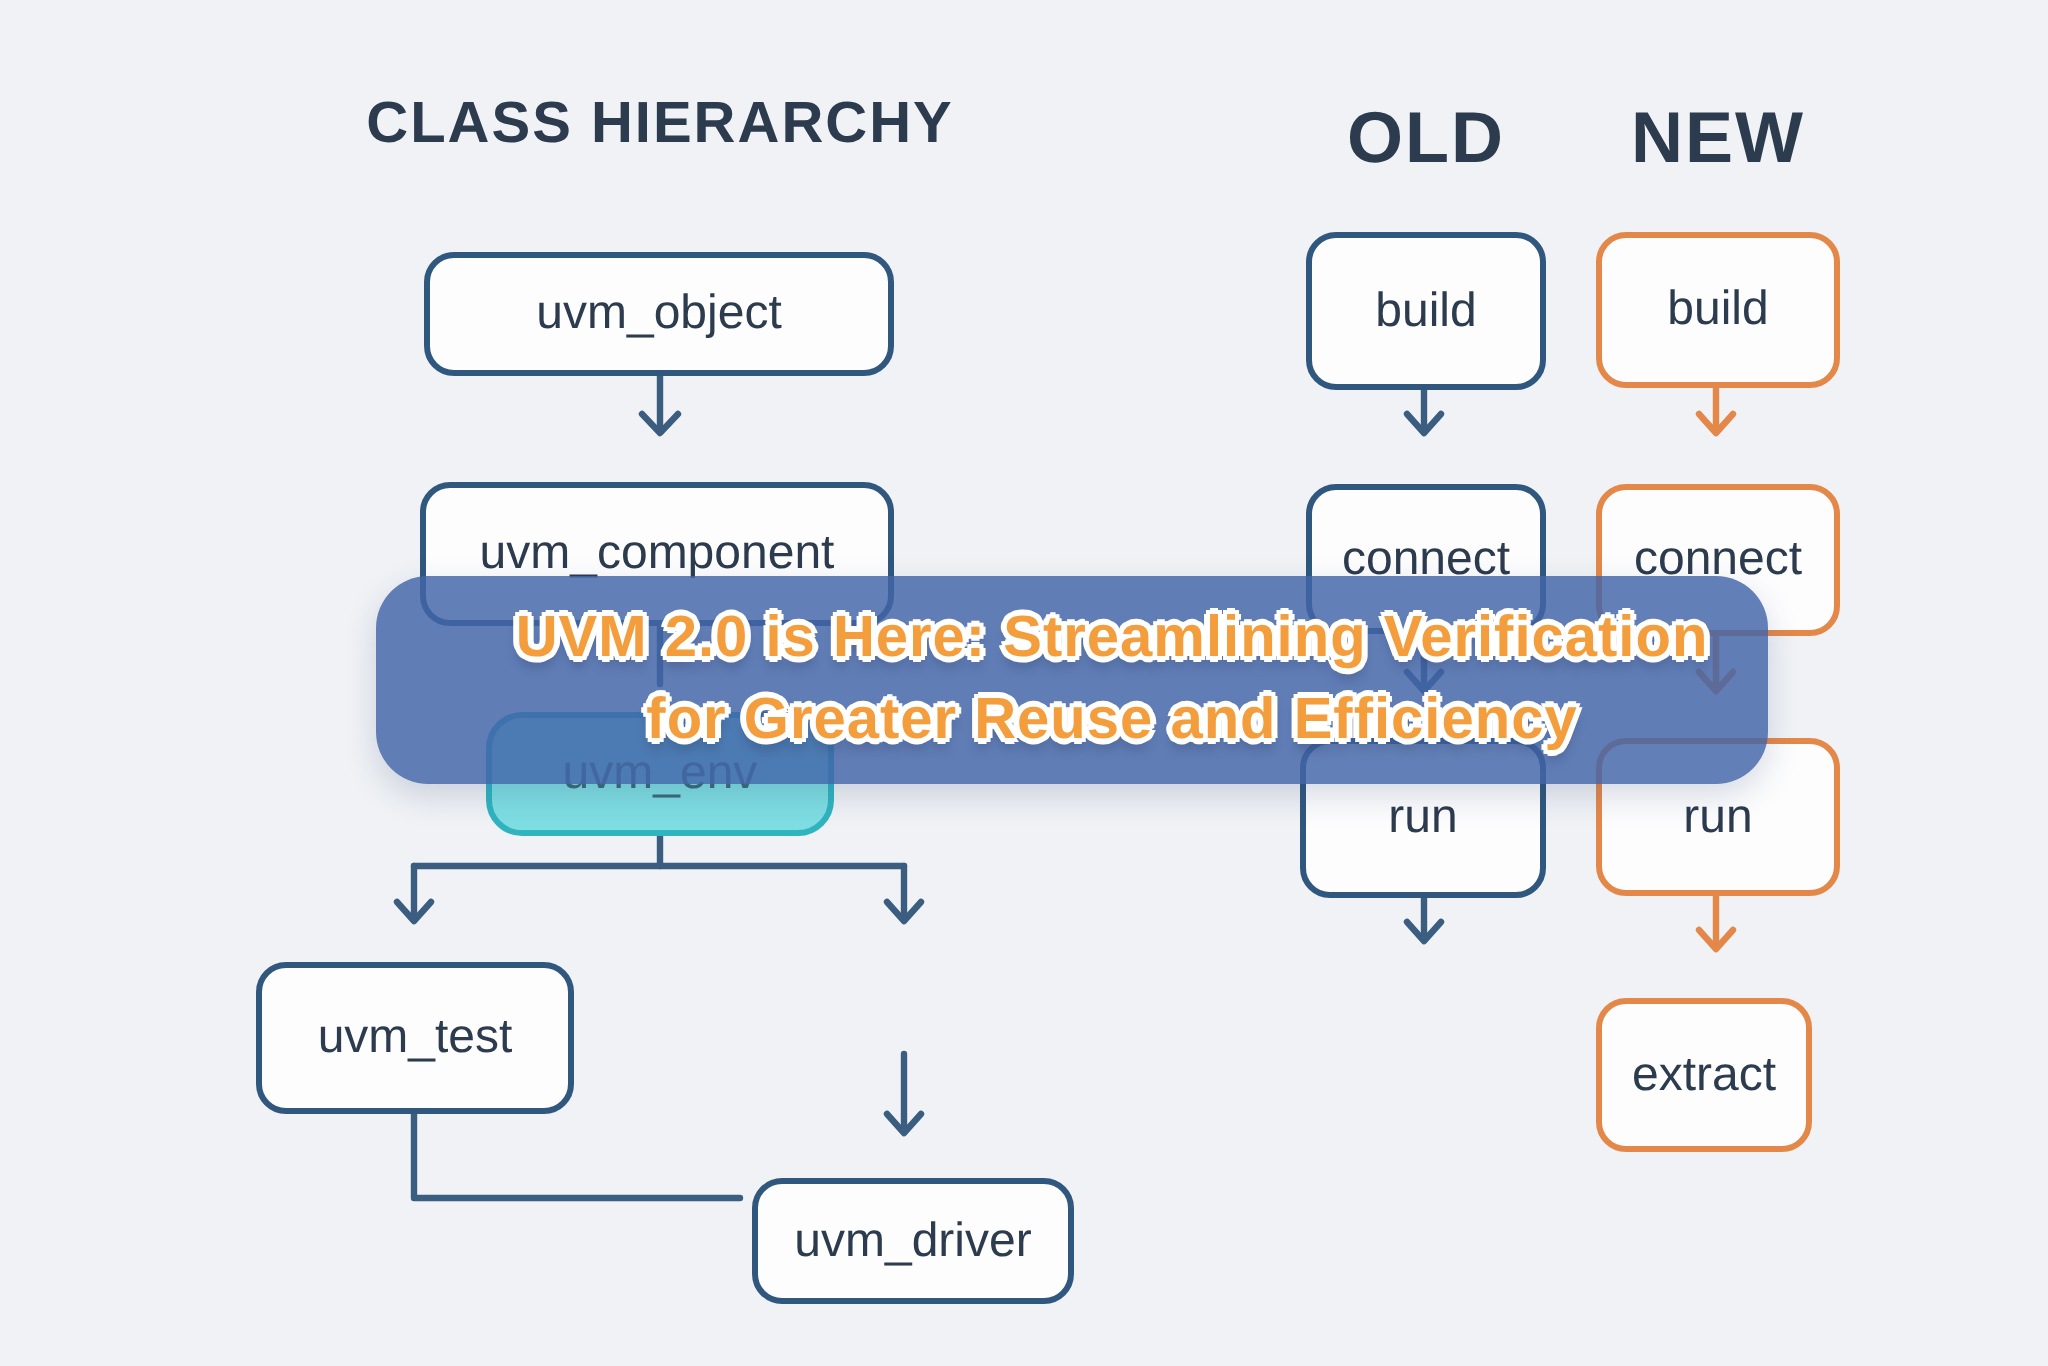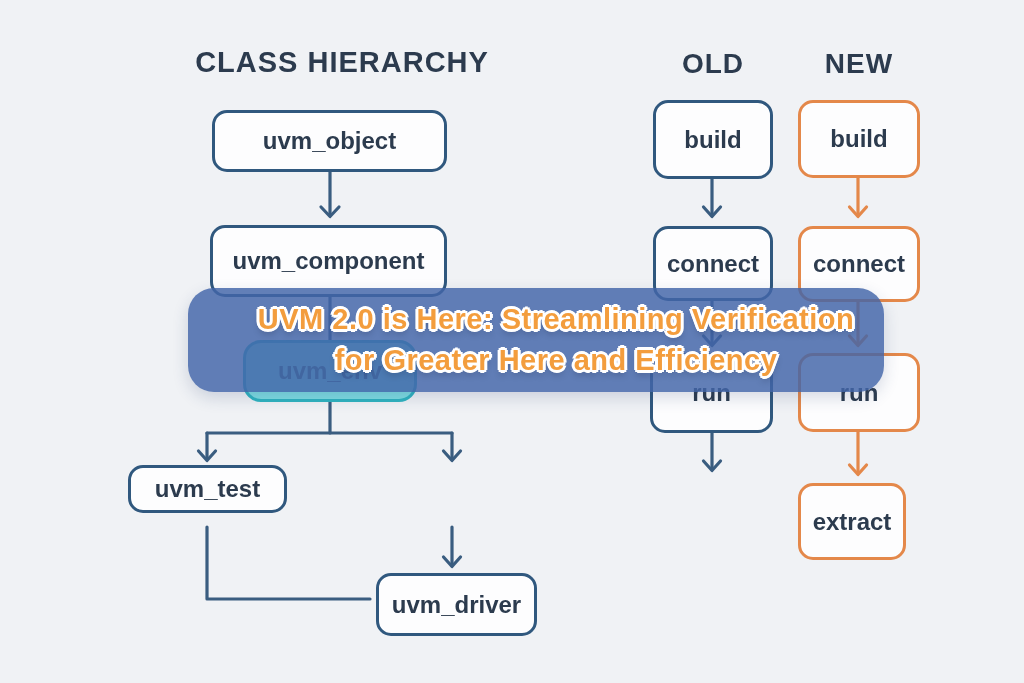--- a/index.html
+++ b/index.html
@@ -23,21 +23,21 @@
   .stage{
     position:relative;
     width:1024px;height:683px;
     background:var(--page_bg);
     overflow:hidden;
   }
   .col-title{
     position:absolute;
     text-align:center;
     font-weight:bold;
-    font-size:28px;
+    font-size:36px;
     letter-spacing:1px;
     color:var(--ink);
   }
   .connectors{
     position:absolute;left:0;top:0;z-index:1;
   }
   .connectors path{
     fill:none;
     stroke-width:3.2;
     stroke-linecap:round;
@@ -48,23 +48,24 @@
   .node{
     position:absolute;
     z-index:2;
     display:flex;
     align-items:center;
     justify-content:center;
     background:var(--box_fill);
     border:3px solid var(--navy_border);
     border-radius:15px;
     font-size:24px;
-    font-weight:bold;
+    font-weight:normal;
     color:var(--ink);
     box-sizing:border-box;
+    margin-top:16px;
   }
   .node.orange{border-color:var(--orange);}
   .node.teal{
     border-color:var(--teal_border);
     background:var(--teal_fill);
     color:var(--teal_ink);
   }
   .banner{
     position:absolute;
     z-index:6;
@@ -134,37 +135,37 @@
       <path d="M849.5 207 L858 216.5 L866.5 207"></path>
 
       <path d="M858 302 L858 344"></path>
       <path d="M849.5 336 L858 345.5 L866.5 336"></path>
 
       <path d="M858 432 L858 473"></path>
       <path d="M849.5 465 L858 474.5 L866.5 465"></path>
     </g>
   </svg>
 
-  <div class="col-title" style="left:152px;top:46px;width:380px;font-size:29px;">CLASS HIERARCHY</div>
+  <div class="col-title" style="left:140px;top:46px;width:380px;font-size:29px;">CLASS HIERARCHY</div>
   <div class="col-title" style="left:653px;top:48px;width:120px;">OLD</div>
   <div class="col-title" style="left:798px;top:48px;width:122px;">NEW</div>
 
   <div class="node" style="left:212px;top:110px;width:235px;height:62px;">uvm_object</div>
   <div class="node" style="left:210px;top:225px;width:237px;height:72px;">uvm_component</div>
   <div class="node teal" style="left:243px;top:340px;width:174px;height:62px;border-radius:18px;text-align:center;">uvm_env</div>
-  <div class="node" style="left:128px;top:465px;width:159px;height:48px;">uvm_test</div>
+  <div class="node" style="left:128px;top:465px;width:159px;height:76px;">uvm_test</div>
   <div class="node" style="left:376px;top:573px;width:161px;height:63px;">uvm_driver</div>
 
   <div class="node" style="left:653px;top:100px;width:120px;height:79px;">build</div>
   <div class="node" style="left:653px;top:226px;width:120px;height:75px;">connect</div>
   <div class="node" style="left:650px;top:353px;width:123px;height:80px;">run</div>
 
   <div class="node orange" style="left:798px;top:100px;width:122px;height:78px;">build</div>
   <div class="node orange" style="left:798px;top:226px;width:122px;height:76px;">connect</div>
   <div class="node orange" style="left:798px;top:353px;width:122px;height:79px;">run</div>
   <div class="node orange" style="left:798px;top:483px;width:108px;height:77px;">extract</div>
 
   <div class="banner">
     <div class="line">UVM 2.0 is Here: Streamlining Verification</div>
-    <div class="line">for Greater Here and Efficiency</div>
+    <div class="line">for Greater Reuse and Efficiency</div>
   </div>
 
 </div>
 
 </body></html>

